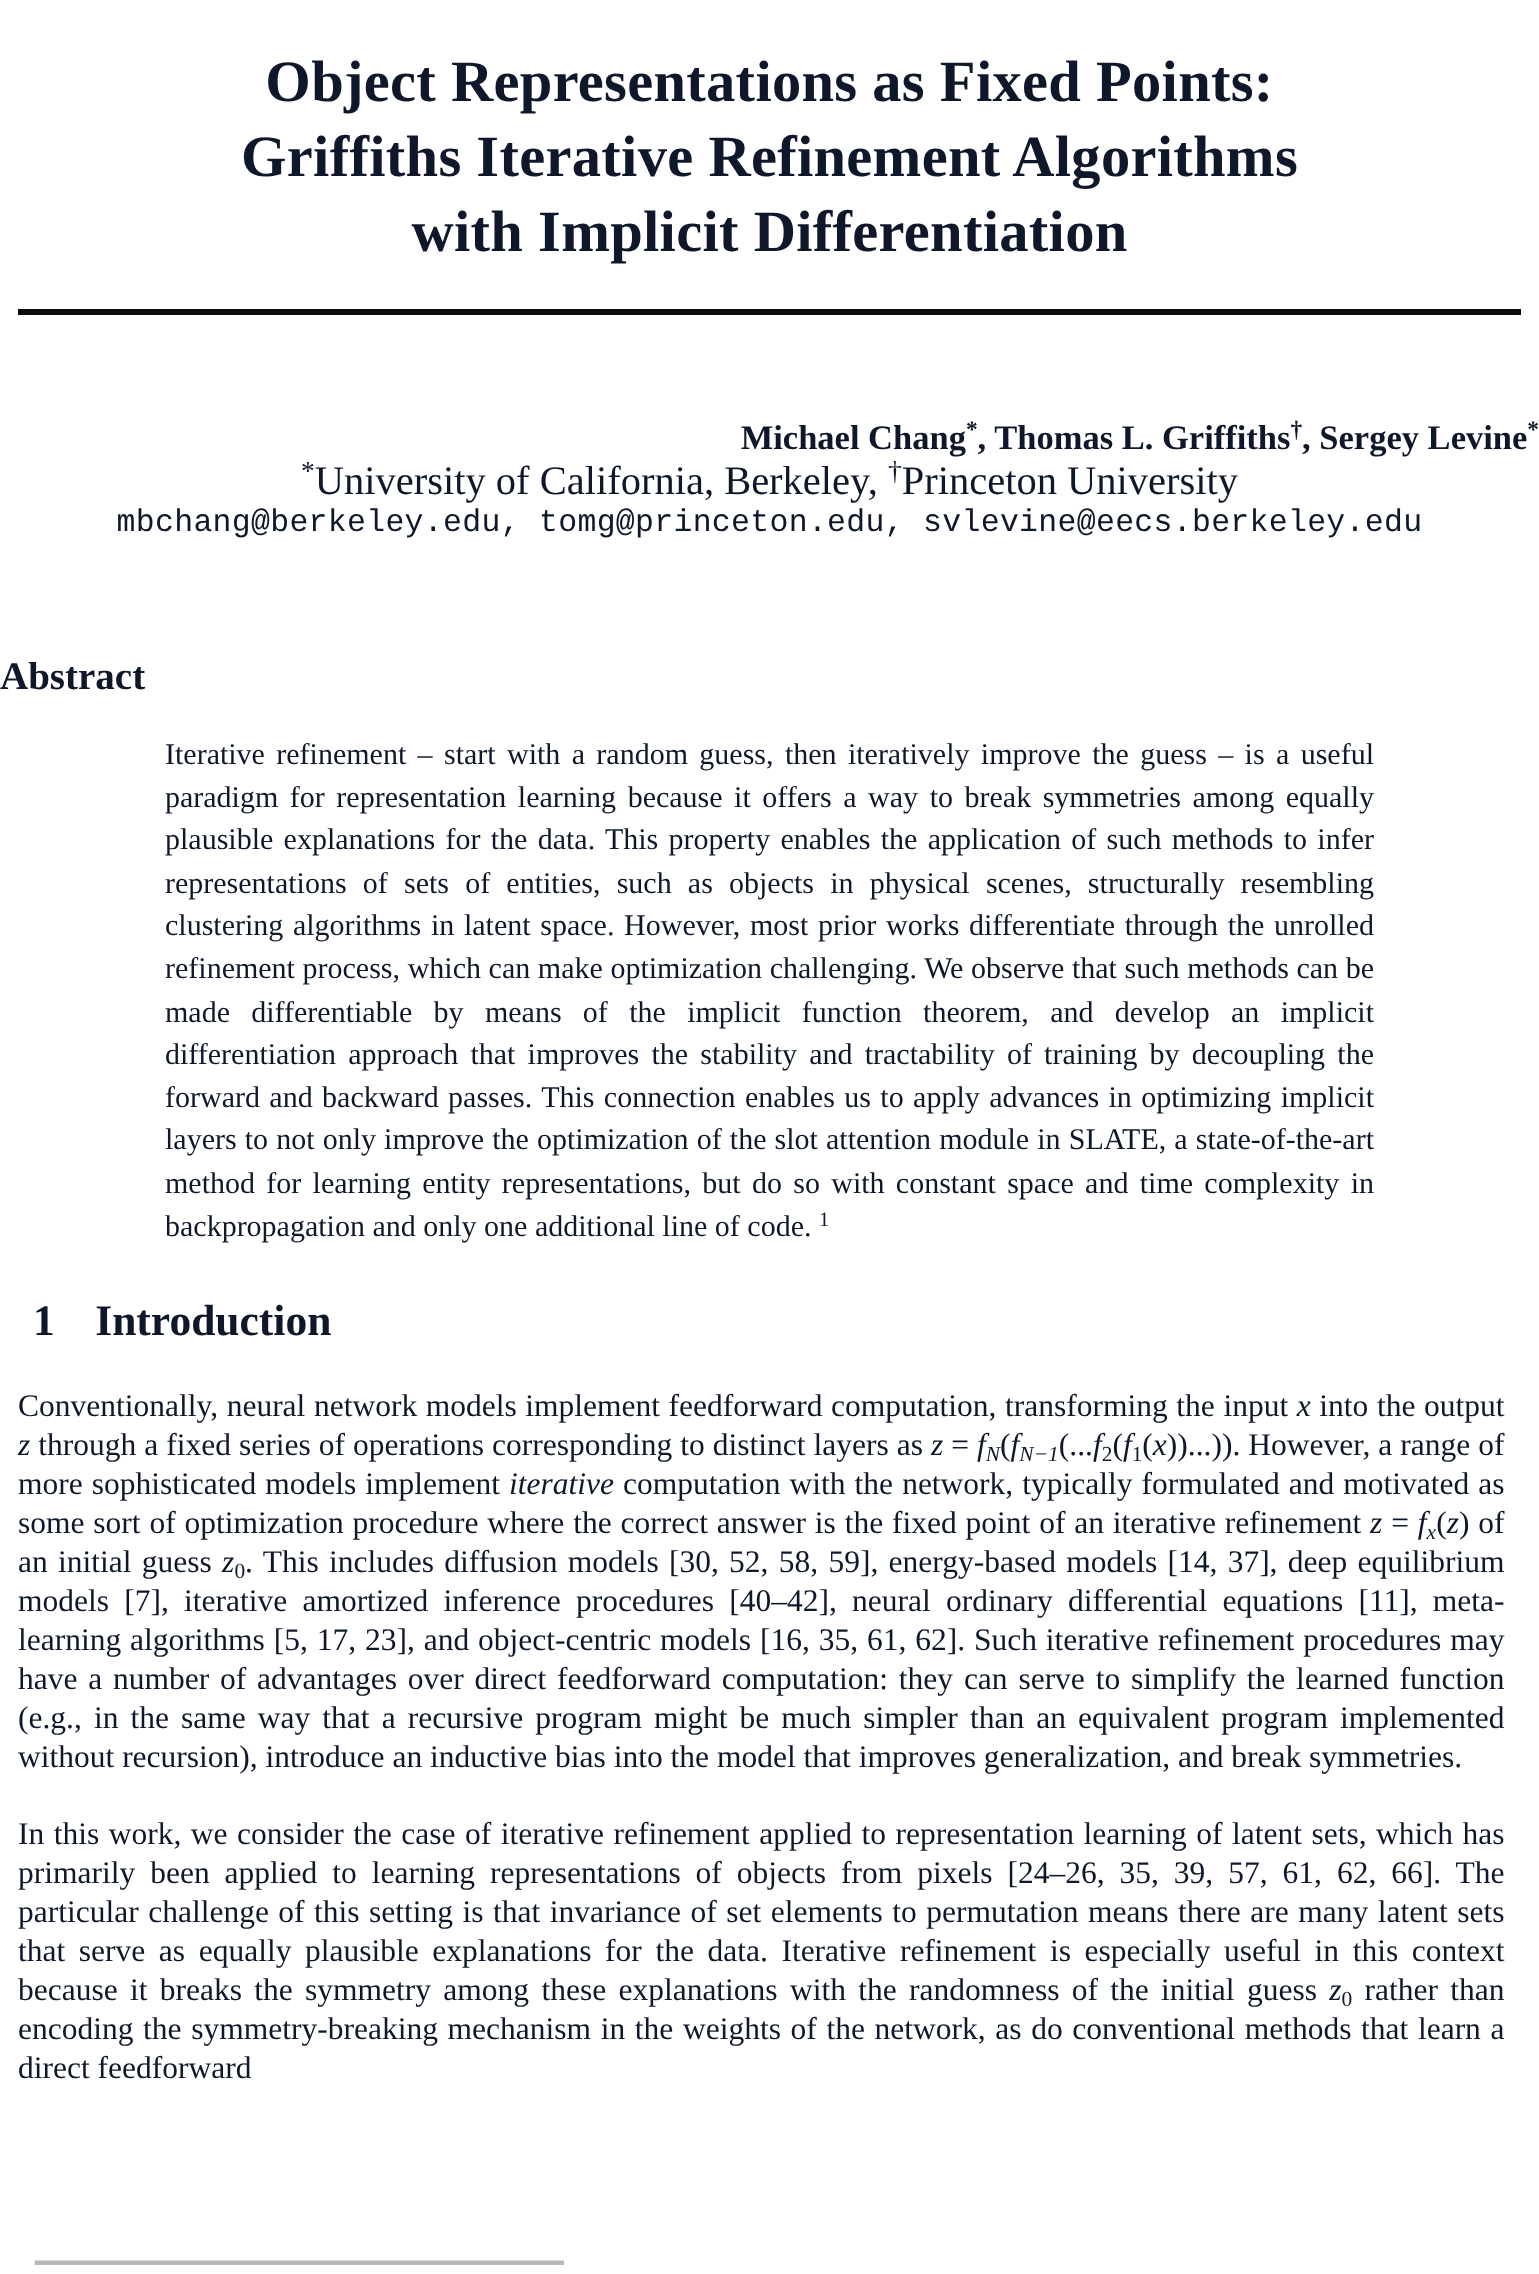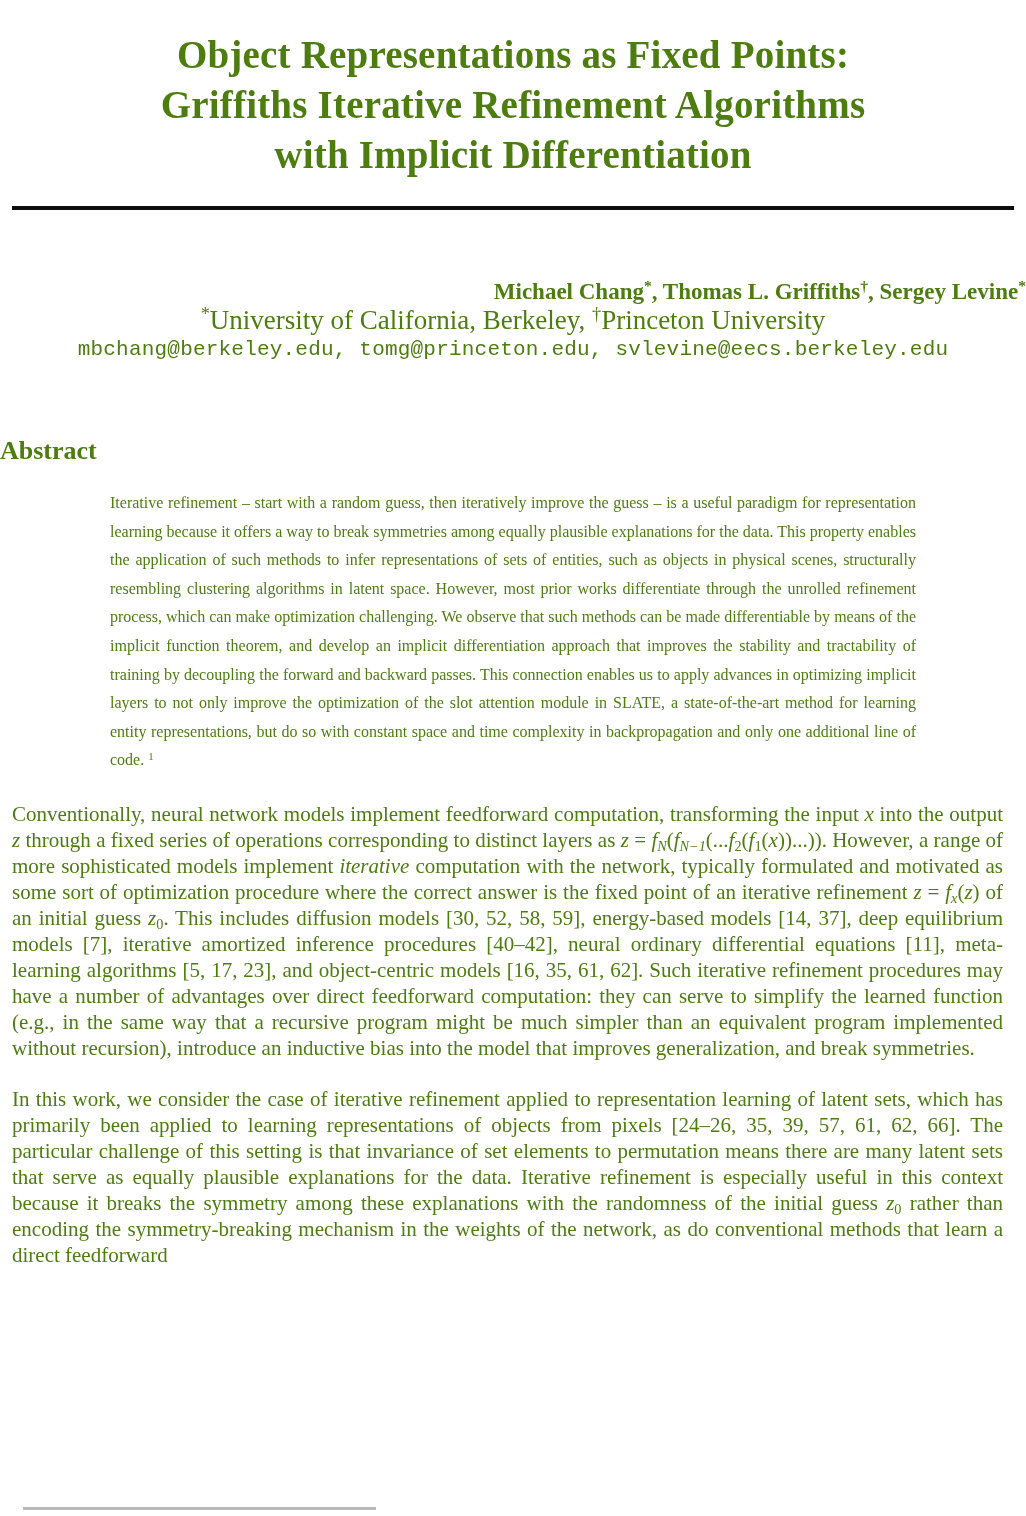--- a/index.html
+++ b/index.html
@@ -2,21 +2,21 @@
 <html><head>
 <meta charset="utf-8">
 <style>
   html, body { margin: 0; padding: 0; background: #ffffff; }
   .page {
     position: relative;
     width: 1026px;
     height: 1516px;
     margin: 0 auto;
     background: #ffffff;
-    color: #4d7c0f;
+    color: #0f172a;
     font-family: "Liberation Serif", serif;
     overflow: hidden;
     box-sizing: border-box;
   }
   .paper-title {
     margin: 0;
     padding-top: 30px;
     text-align: center;
     font-size: 39px;
     line-height: 50px;
@@ -53,21 +53,21 @@
   .abstract-heading {
     margin: 72px 0 0 0;
     text-align: left;
     font-size: 26px;
     line-height: 31px;
     font-weight: bold;
   }
   .abstract-body {
     margin: 23px auto 0 auto;
     width: 806px;
-    font-size: 16px;
+    font-size: 20px;
     line-height: 28.6px;
     text-align: justify;
   }
   .section-heading {
     margin: 32px 0 0 22px;
     font-size: 29px;
     line-height: 34px;
     font-weight: bold;
   }
   .section-heading .secnum { margin-right: 27px; }
@@ -107,19 +107,22 @@
   <div class="authors"><span>Michael Chang</span><span class="sup">*</span><span>, Thomas L. Griffiths</span><span class="sup">†</span><span>, Sergey Levine</span><span class="sup">*</span></div>
   <div class="affiliations"><span class="sup">*</span><span>University of California, Berkeley, </span><span class="sup">†</span><span>Princeton University</span></div>
   <div class="emails">mbchang@berkeley.edu, tomg@princeton.edu, svlevine@eecs.berkeley.edu</div>
 
   <section>
     <h2 class="abstract-heading">Abstract</h2>
     <p class="abstract-body"><span>Iterative refinement – start with a random guess, then iteratively improve the guess – is a useful paradigm for representation learning because it offers a way to break symmetries among equally plausible explanations for the data. This property enables the application of such methods to infer representations of sets of entities, such as objects in physical scenes, structurally resembling clustering algorithms in latent space. However, most prior works differentiate through the unrolled refinement process, which can make optimization challenging. We observe that such methods can be made differentiable by means of the implicit function theorem, and develop an implicit differentiation approach that improves the stability and tractability of training by decoupling the forward and backward passes. This connection enables us to apply advances in optimizing implicit layers to not only improve the optimization of the slot attention module in SLATE, a state-of-the-art method for learning entity representations, but do so with constant space and time complexity in backpropagation and only one additional line of code. </span><span class="sup">1</span></p>
   </section>
 
   <section>
+    <h2 class="section-heading">
+      <span class="secnum">1</span><span class="sectitle">Introduction</span>
+    </h2>
     <p class="body-para"><span>Conventionally, neural network models implement feedforward computation, transforming the input </span><span class="i">x</span><span> into the output </span><span class="i">z</span><span> through a fixed series of operations corresponding to distinct layers as </span><span class="i">z</span><span> = </span><span class="i">f</span><span class="i sub">N</span><span>(</span><span class="i">f</span><span class="i sub">N−1</span><span>(...</span><span class="i">f</span><span class="sub">2</span><span>(</span><span class="i">f</span><span class="sub">1</span><span>(</span><span class="i">x</span><span>))...)). However, a range of more sophisticated models implement </span><span class="i">iterative</span><span> computation with the network, typically formulated and motivated as some sort of optimization procedure where the correct answer is the fixed point of an iterative refinement </span><span class="i">z</span><span> = </span><span class="i">f</span><span class="i sub">x</span><span>(</span><span class="i">z</span><span>) of an initial guess </span><span class="i">z</span><span class="sub">0</span><span>. This includes diffusion models [30, 52, 58, 59], energy-based models [14, 37], deep equilibrium models [7], iterative amortized inference procedures [40–42], neural ordinary differential equations [11], meta-learning algorithms [5, 17, 23], and object-centric models [16, 35, 61, 62]. Such iterative refinement procedures may have a number of advantages over direct feedforward computation: they can serve to simplify the learned function (e.g., in the same way that a recursive program might be much simpler than an equivalent program implemented without recursion), introduce an inductive bias into the model that improves generalization, and break symmetries.</span></p>
     <p class="body-para"><span>In this work, we consider the case of iterative refinement applied to representation learning of latent sets, which has primarily been applied to learning representations of objects from pixels [24–26, 35, 39, 57, 61, 62, 66]. The particular challenge of this setting is that invariance of set elements to permutation means there are many latent sets that serve as equally plausible explanations for the data. Iterative refinement is especially useful in this context because it breaks the symmetry among these explanations with the randomness of the initial guess </span><span class="i">z</span><span class="sub">0</span><span> rather than encoding the symmetry-breaking mechanism in the weights of the network, as do conventional methods that learn a direct feedforward</span></p>
   </section>
 
   <div class="footnote-rule"></div>
 
 </div>
 
 </body></html>

